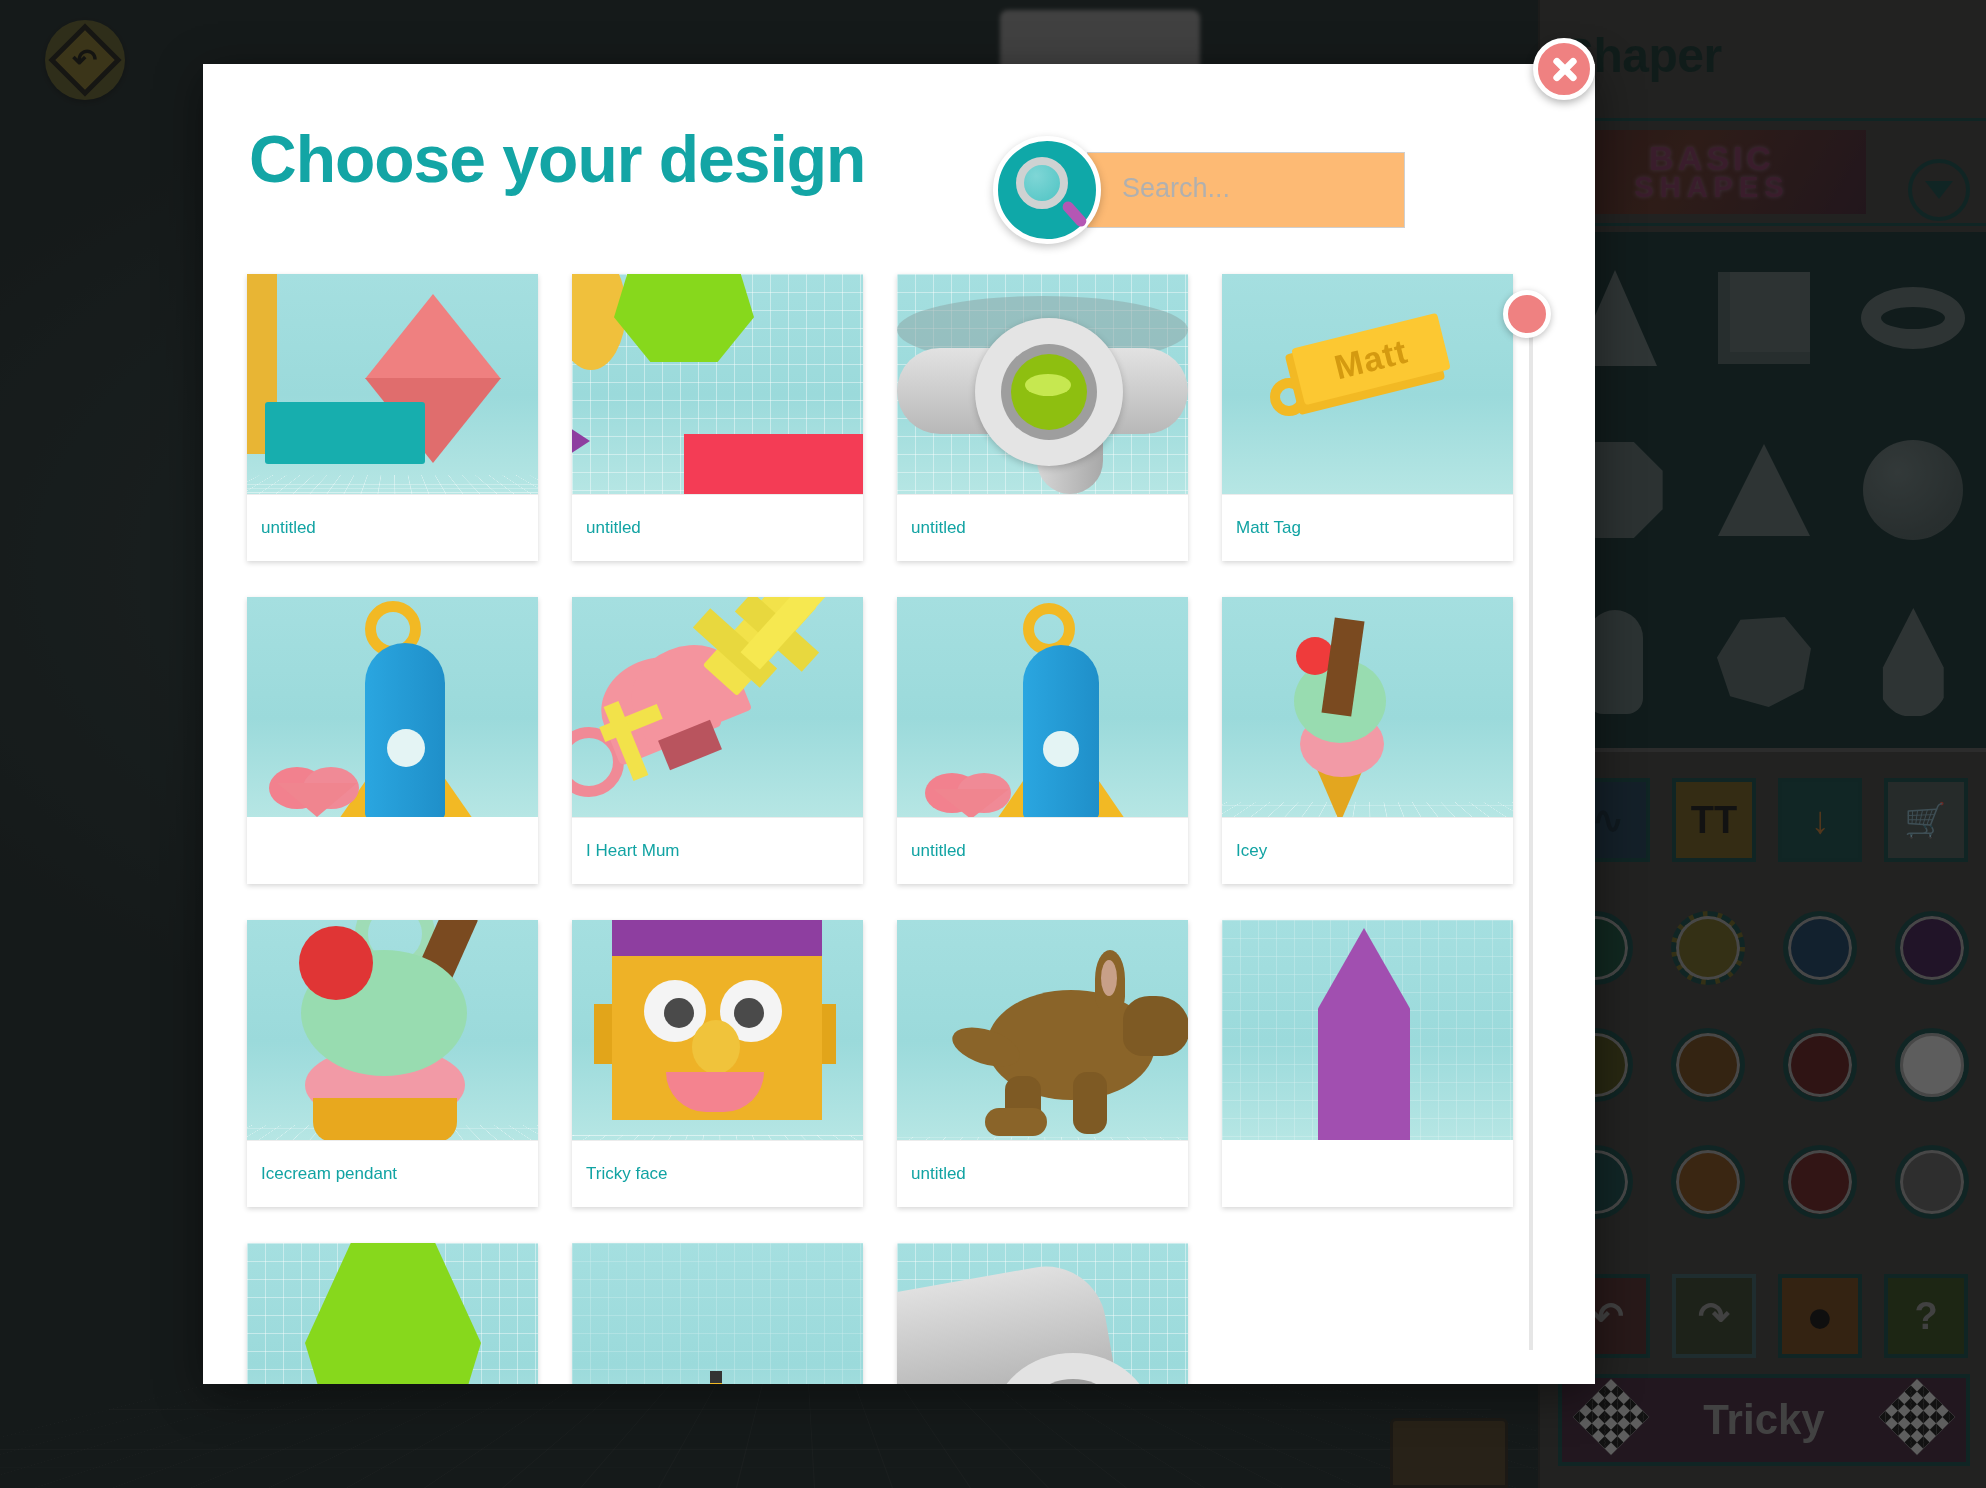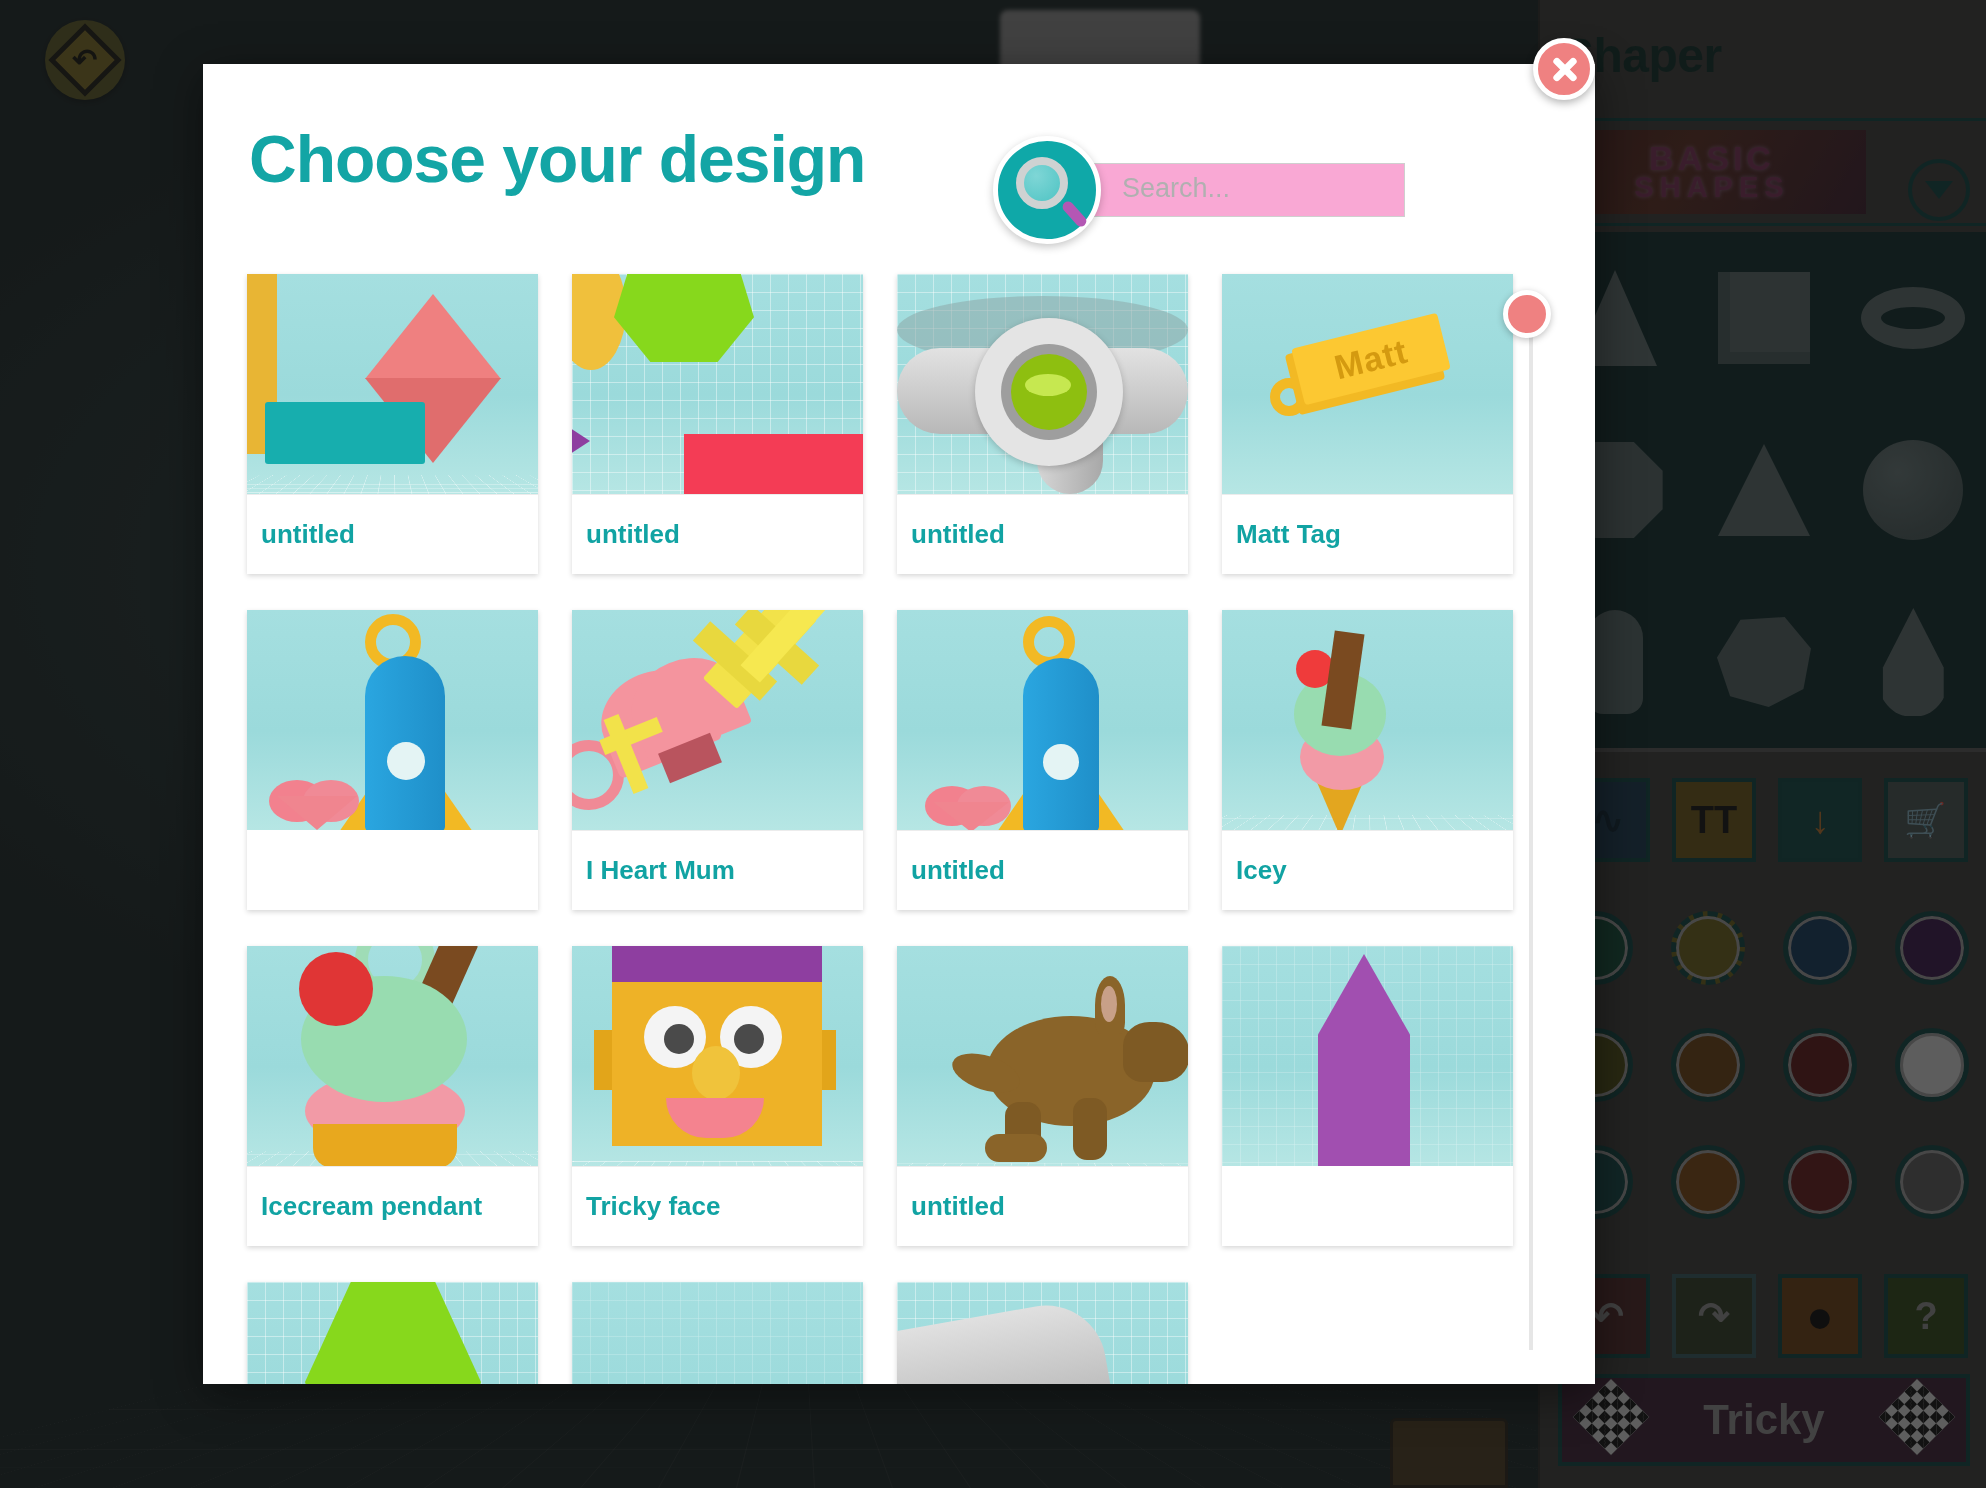--- a/index.html
+++ b/index.html
@@ -227,23 +227,23 @@
     background: radial-gradient(circle at 34% 30%, #7fd6d6, #4fc4c4);
   }
   .mag-glass .handle {
     position: absolute; right: 2px; bottom: -4px;
     width: 11px; height: 30px; border-radius: 6px;
     background: #b457b4;
     transform: rotate(-42deg);
   }
   .search-input {
     margin-left: -14px;
-    width: 318px; height: 54px;
+    width: 318px; height: 76px;
     border: 1px solid #cfcfcf;
-    background: #f9a8d4;
+    background: #fdba74;
     font-size: 27px; color: #555;
     padding: 0 14px 4px 34px;
     font-family: "Liberation Sans", sans-serif;
     outline: none;
   }
   .search-input::placeholder { color: #b0b0b0; }
 
   .close-btn {
     position: absolute;
     left: 1330px; top: -26px;
@@ -297,24 +297,24 @@
     transform-origin: bottom center;
   }
   .thumb .wallgrid {
     position: absolute; inset: 0;
     background-image:
       linear-gradient(to right, rgba(255,255,255,.42) 1px, transparent 1px),
       linear-gradient(to bottom, rgba(255,255,255,.42) 1px, transparent 1px);
     background-size: 18px 18px;
   }
   .card-label {
-    height: 80px;
+    height: 67px;
     display: flex; align-items: center;
     padding-left: 14px;
-    font-size: 26px; font-weight: bold;
+    font-size: 17px; font-weight: normal;
     color: #11a3a3;
     background: #fff;
     border-top: 1px solid #ececec;
   }
 
   
   .o { position: absolute; }
   .pill { border-radius: 999px; }
   .sq { border-radius: 3px; }
 

